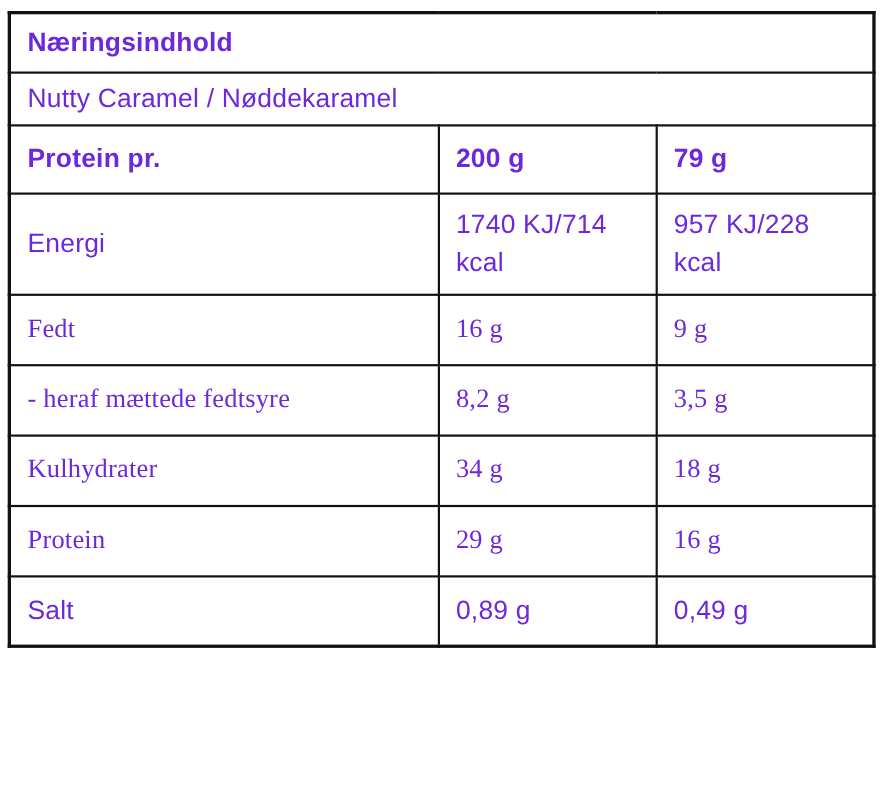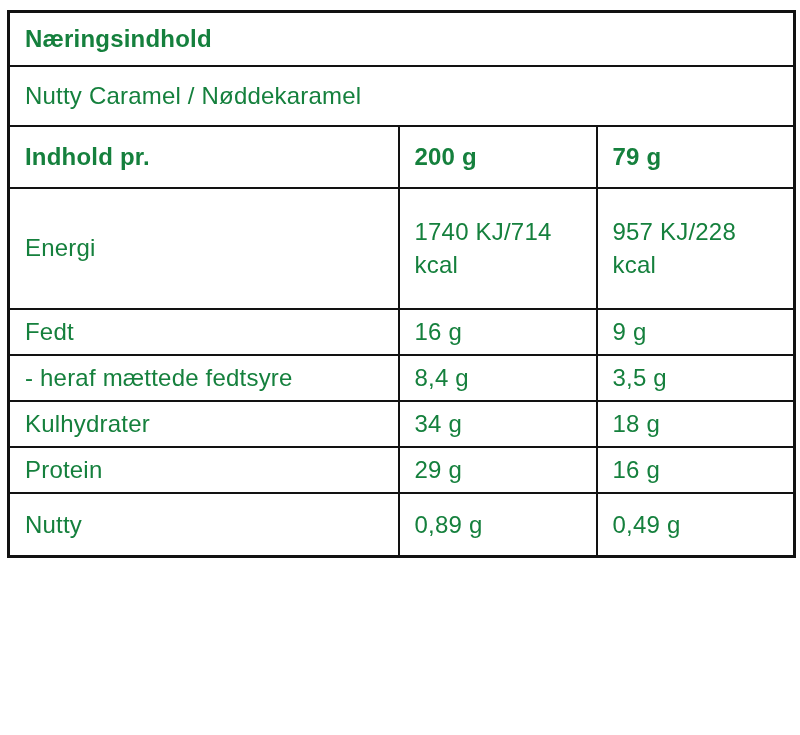--- a/index.html
+++ b/index.html
@@ -15,81 +15,81 @@
     table-layout: fixed;
     width: 786px;
     margin: 10px 0 0 7px;
     border: 3px solid #121212;
   }
   .nutrition-table td {
     border: 2px solid #121212;
     padding: 0 6px 0 15px;
     font-size: 24px;
     line-height: 1.38;
-    color: #15803d;
+    color: #6d28d9;
     vertical-align: middle;
     white-space: pre-line;
     letter-spacing: 0.2px;
     overflow: hidden;
   }
   .bold { font-weight: 700; }
   .r-title  { height: 54px; }
-  .r-flavor { height: 60px; margin-top: 13px; }
+  .r-flavor { height: 48px; margin-top: 13px; }
   .r-head   { height: 62px; }
-  .r-energy { height: 121px; }
-  .r-data   { height: 46px; }
+  .r-energy { height: 92px; }
+  .r-data   { height: 64px; font-family: Liberation Serif, serif; }
   .r-last   { height: 64px; }
 </style>
 </head>
 <body>
 
 <table class="nutrition-table">
   <colgroup>
     <col style="width:390px">
     <col style="width:198px">
     <col style="width:198px">
   </colgroup>
   <tbody>
     <tr class="r-title">
       <td colspan="3" class="bold">Næringsindhold</td>
     </tr>
     <tr class="r-flavor">
       <td colspan="3">Nutty Caramel / Nøddekaramel</td>
     </tr>
     <tr class="r-head">
-      <td class="bold">Indhold pr.</td>
+      <td class="bold">Protein pr.</td>
       <td class="bold">200 g</td>
       <td class="bold">79 g</td>
     </tr>
     <tr class="r-energy">
       <td>Energi</td>
       <td>1740 KJ/714
 kcal</td>
       <td>957 KJ/228
 kcal</td>
     </tr>
     <tr class="r-data">
       <td>Fedt</td>
       <td>16 g</td>
       <td>9 g</td>
     </tr>
     <tr class="r-data">
       <td>- heraf mættede fedtsyre</td>
-      <td>8,4 g</td>
+      <td>8,2 g</td>
       <td>3,5 g</td>
     </tr>
     <tr class="r-data">
       <td>Kulhydrater</td>
       <td>34 g</td>
       <td>18 g</td>
     </tr>
     <tr class="r-data">
       <td>Protein</td>
       <td>29 g</td>
       <td>16 g</td>
     </tr>
     <tr class="r-last">
-      <td>Nutty</td>
+      <td>Salt</td>
       <td>0,89 g</td>
       <td>0,49 g</td>
     </tr>
   </tbody>
 </table>
 
 </body></html>

